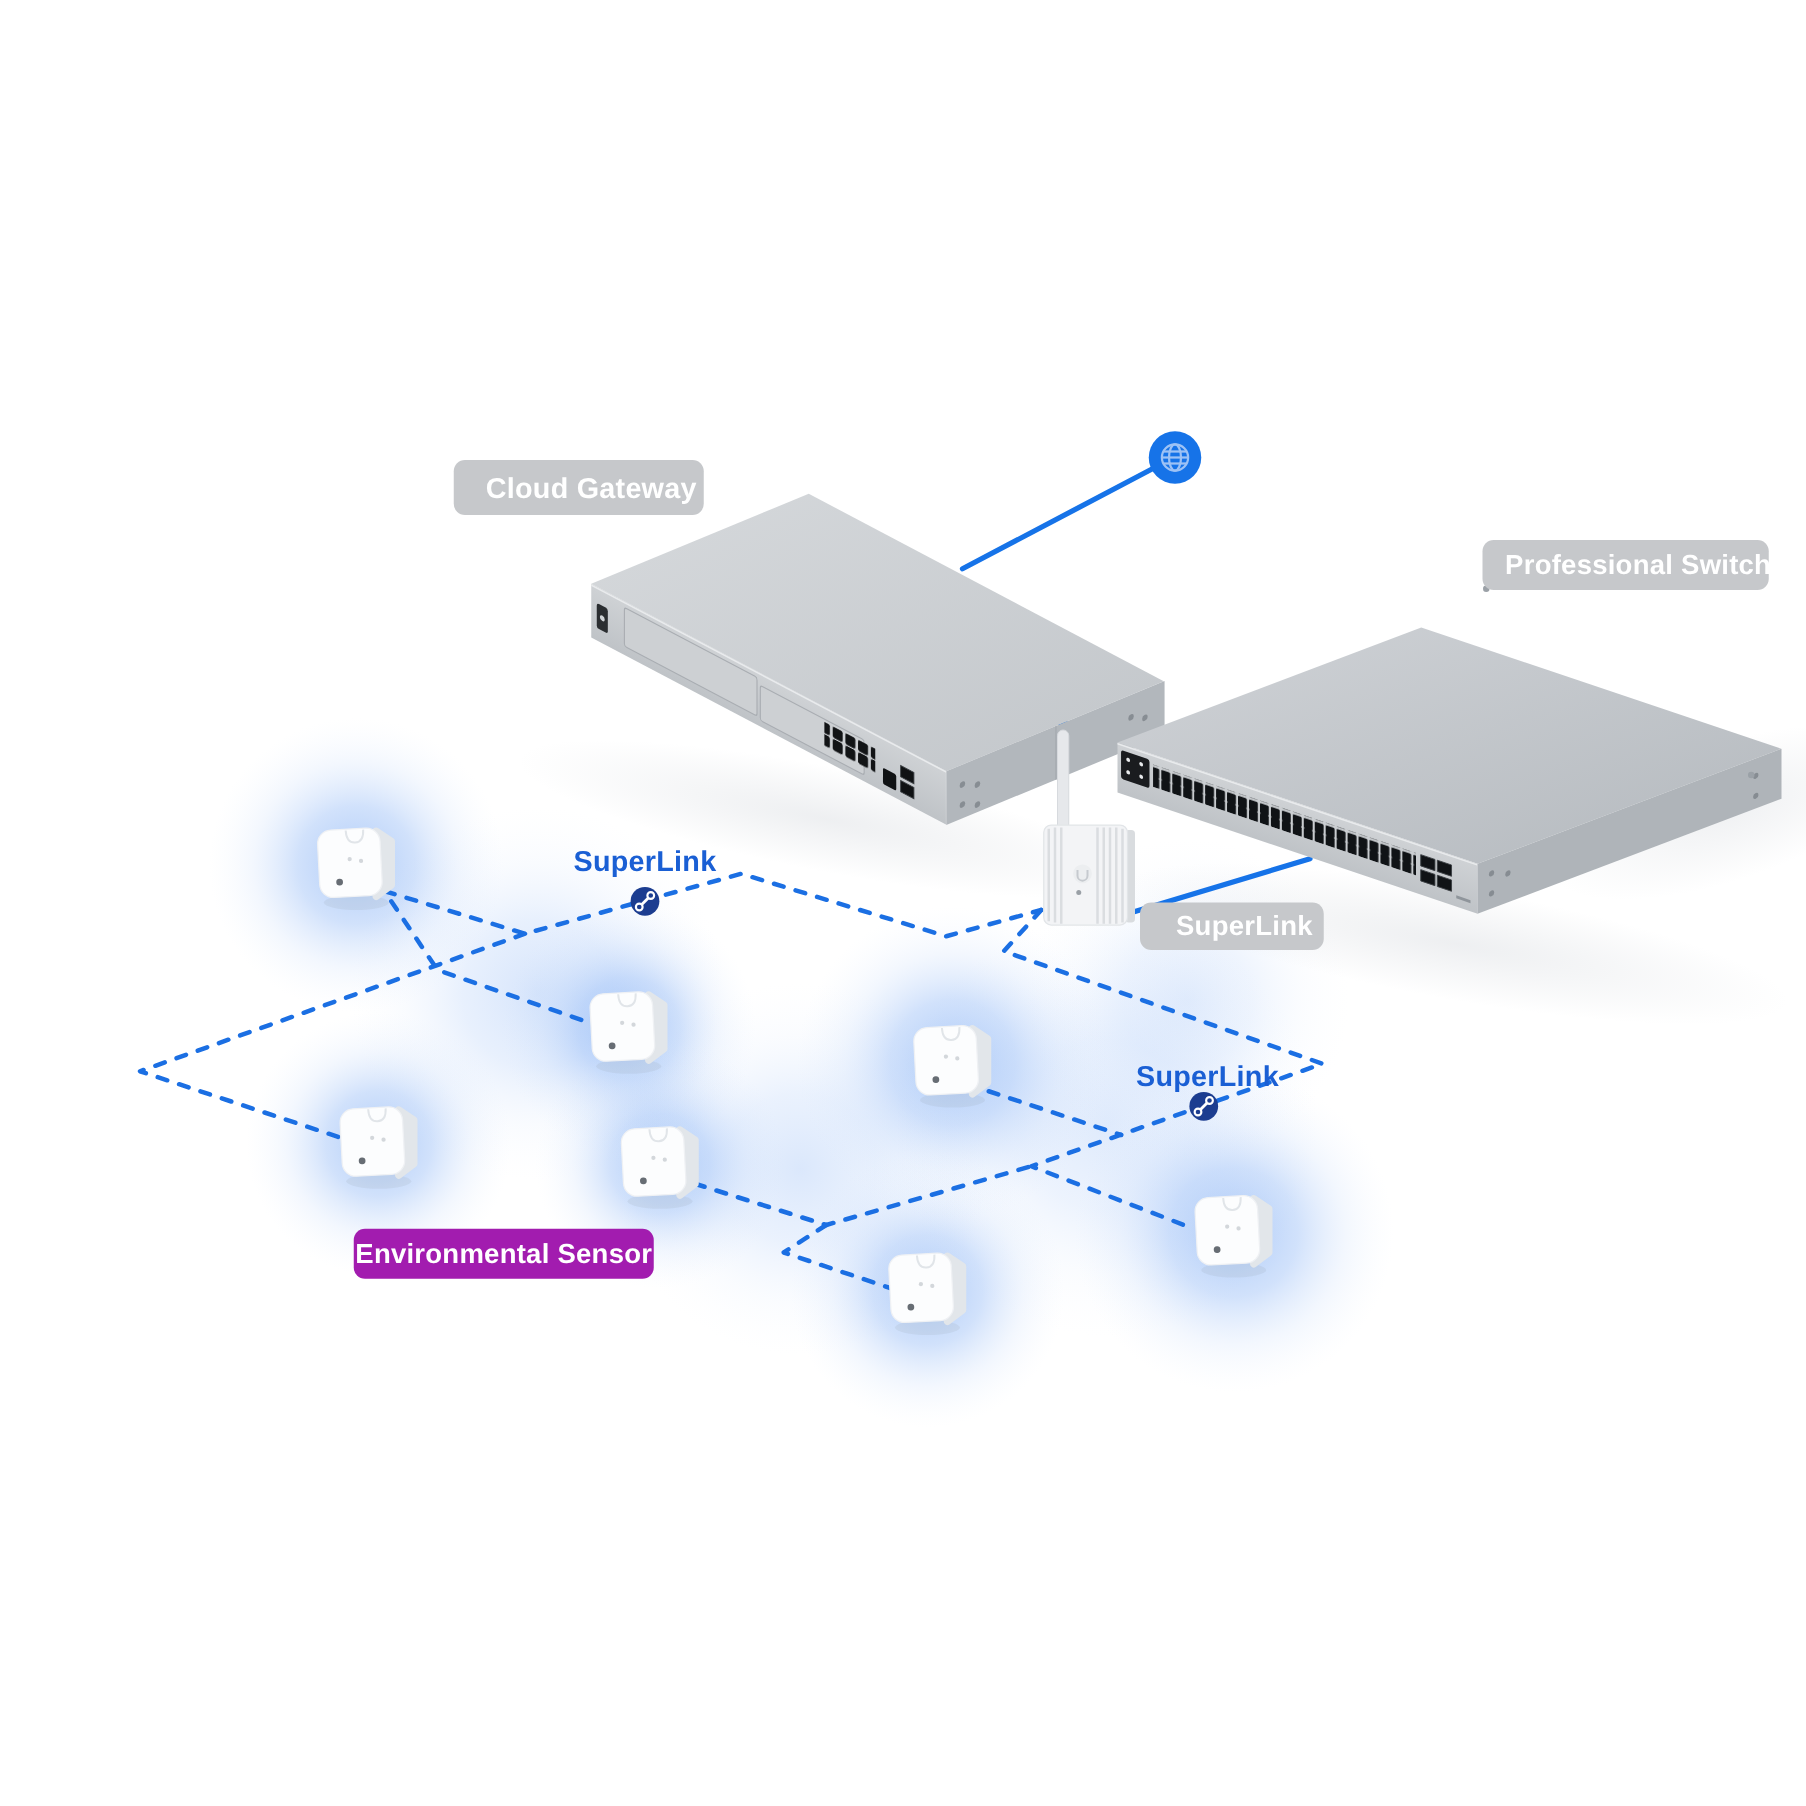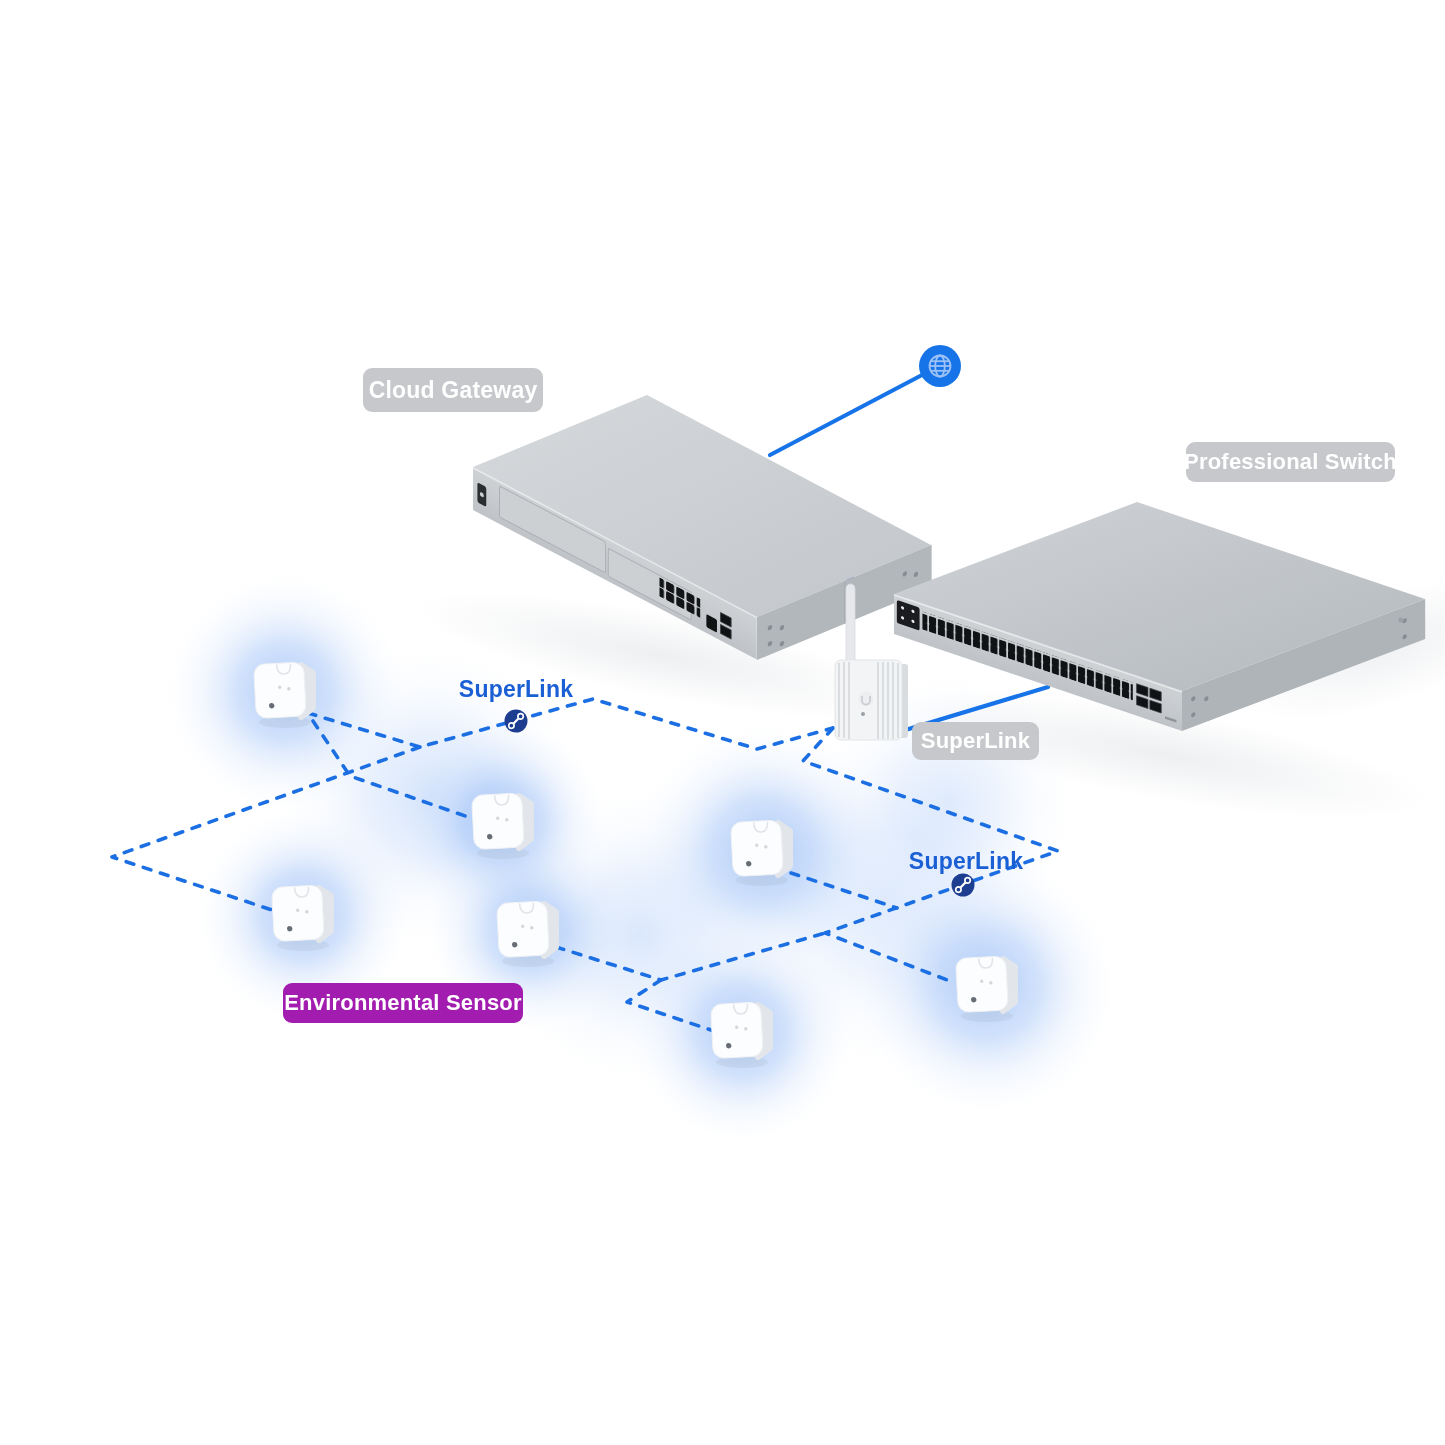--- a/index.html
+++ b/index.html
@@ -6,21 +6,21 @@
   .stage{
     position:relative;width:1445px;height:1445px;overflow:hidden;
     background:#ffffff;font-family:"Liberation Sans",sans-serif;
   }
   .scene{position:absolute;left:0;top:0;}
   .badge{
     position:absolute;display:flex;align-items:center;justify-content:center;
     color:#ffffff;font-weight:bold;border-radius:9px;white-space:nowrap;
     letter-spacing:.2px;
   }
-  .badge.gray{background:#c6c8cb;}
+  .badge.gray{background:#c6c8cb;padding-left:20px;}
   .badge.blue{background:#a21caf;}
   .sl-text{
     position:absolute;text-align:center;color:#1a5fd4;font-weight:bold;
     font-size:23px;white-space:nowrap;letter-spacing:.2px;
   }
 </style>
 </head>
 <body>
 
 <div class="stage">
@@ -209,21 +209,21 @@
       <ellipse rx="4.8" ry="10.5"></ellipse>
       <line x1="-10.5" y1="0" x2="10.5" y2="0"></line>
       <line x1="-9.2" y1="-4.8" x2="9.2" y2="-4.8"></line>
       <line x1="-9.2" y1="4.8" x2="9.2" y2="4.8"></line>
     </g>
   </g>
 </svg>
 
 <div class="badge gray" style="left:363px;top:368px;width:180px;height:44px;font-size:23px;">Cloud Gateway</div>
 
-<div class="badge gray" style="left:1186px;top:442px;width:209px;height:40px;font-size:22px;">Professional Switch</div>
+<div class="badge gray" style="left:1186px;top:432px;width:209px;height:40px;font-size:22px;">Professional Switch</div>
 
 <div class="badge gray" style="left:912px;top:722px;width:127px;height:38px;font-size:22px;">SuperLink</div>
 
 <div class="badge blue" style="left:283px;top:983px;width:240px;height:40px;font-size:22px;">Environmental Sensor</div>
 
 <div class="sl-text" style="left:430px;top:676px;width:172px;">SuperLink</div>
 
 <div class="sl-text" style="left:880px;top:848px;width:172px;">SuperLink</div>
 
 </div>

